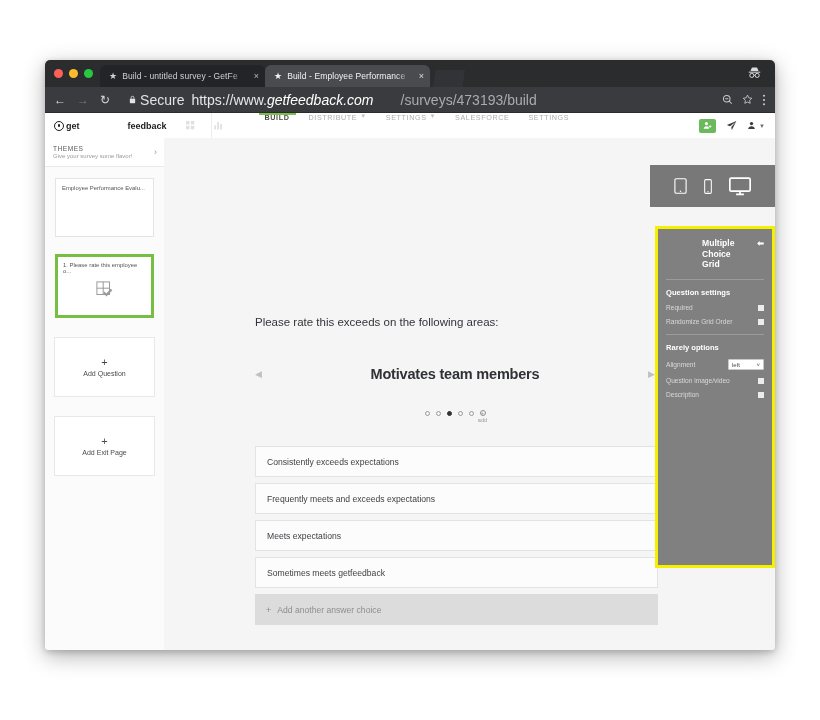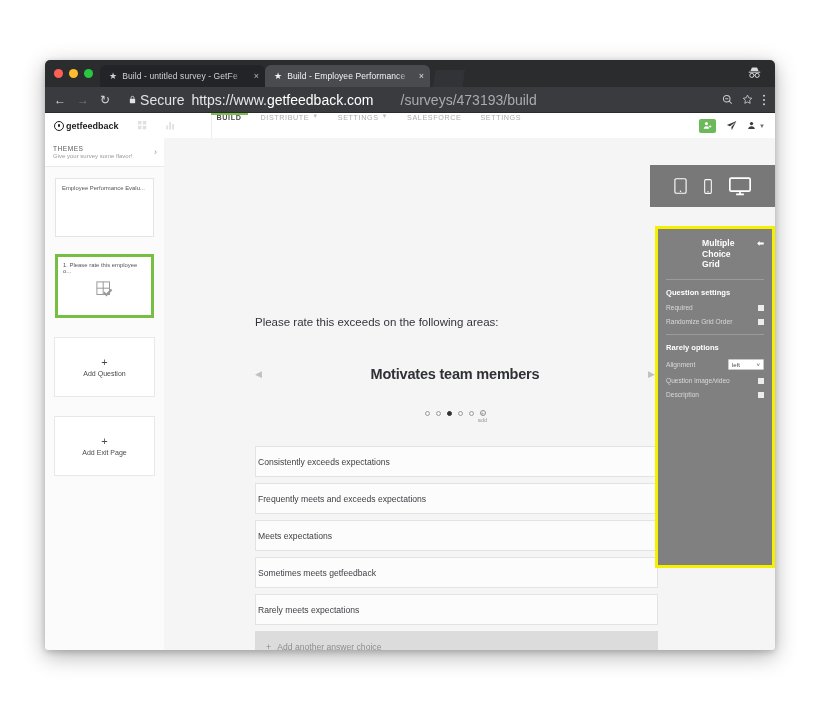--- a/index.html
+++ b/index.html
@@ -57,40 +57,40 @@
     border-bottom:1px solid #2a2b2d;
   }
   .nav-btn{color:#d8d9db;font-size:12px;margin-right:11px;line-height:1;}
   .nav-btn.dim{color:#76787b;}
   .omni{
     flex:1;display:flex;align-items:center;height:16px;border-radius:8px;
     padding:0 8px;font-size:14px;color:#e6e7e8;
   }
   .lockw{display:flex;align-items:center;color:#e2e3e4;margin-right:7px;}
   .lockw svg{margin-right:4px;}
-  .url-host{color:#ffffff;}
+  .url-host{color:#ffffff;font-style:italic;}
   .url-rest{color:#a9abad;padding-left:27px;}
   .tb-right{display:flex;align-items:center;gap:9px;margin-left:8px;color:#c9cacc;}
   .tb-right svg{display:block;}
 
   
   .app{position:relative;height:538px;background:#fca5a5;}
 
   .apphdr{
     height:25px;background:#ffffff;border-bottom:1px solid #e6e6e6;
     display:flex;align-items:center;position:relative;
   }
   .logo{display:flex;align-items:center;margin-left:9px;font-size:9px;color:#1c1c1c;}
   .logo .mark{
     width:8px;height:8px;border-radius:50%;border:1.4px solid #1c1c1c;
     margin-right:2px;display:flex;align-items:center;justify-content:center;
   }
   .logo .mark i{width:2.6px;height:2.6px;background:#1c1c1c;border-radius:50%;}
   .logo .get{font-weight:bold;}
-  .logo .fb{font-weight:bold;}
+  .logo .fb{font-weight:bold;padding-left:48px;}
   .hdr-ico{margin-left:19px;opacity:.30;}
   .hdr-sep{position:absolute;left:166px;top:0;bottom:0;width:1px;background:#ededed;}
   .mainnav{display:flex;align-items:center;margin-left:42px;gap:19px;height:100%;}
   .navitem{
     font-size:7.2px;letter-spacing:.6px;color:#adadad;display:flex;align-items:flex-start;
     height:100%;position:relative;
   }
   .navitem.active{color:#4a4a4a;font-weight:bold;}
   .navitem.active:after{
     content:"";position:absolute;left:-6px;right:-6px;top:0;height:2px;background:#7bbf4c;
@@ -156,21 +156,21 @@
   .adddot{position:relative;display:flex;flex-direction:column;align-items:center;}
   .adddot .c{
     width:6px;height:6px;border-radius:50%;border:1px solid #8f8f8f;box-sizing:border-box;
     display:flex;align-items:center;justify-content:center;color:#8f8f8f;font-size:5px;line-height:1;
   }
   .adddot .lb{position:absolute;top:7px;font-size:5.6px;color:#9a9a9a;}
 
   .choices{position:absolute;left:91px;top:308px;width:403px;}
   .choice{
     height:31px;background:#fcfcfc;border:1px solid #e3e3e3;margin-bottom:6px;
-    display:flex;align-items:center;padding-left:2px;box-sizing:border-box;
+    display:flex;align-items:center;padding-left:11px;box-sizing:border-box;
     font-size:8.6px;color:#3c3e42;
   }
   .addchoice{
     height:31px;background:#dcdcdc;display:flex;align-items:center;padding-left:11px;
     box-sizing:border-box;font-size:8.6px;color:#8e8e8e;
   }
   .addchoice .p{margin-right:6px;font-size:9px;}
 
   
   .devbar{
@@ -386,21 +386,20 @@
           <span class="c">+</span>
           <span class="lb">add</span>
         </span>
       </div>
 
       <div class="choices">
         <div class="choice">Consistently exceeds expectations</div>
         <div class="choice">Frequently meets and exceeds expectations</div>
         <div class="choice">Meets expectations</div>
         <div class="choice">Sometimes meets getfeedback</div>
-        <div class="choice">Rarely meets expectations</div>
         <div class="addchoice">
           <span class="p">+</span>
           <span>Add another answer choice</span>
         </div>
       </div>
 
       <div class="devbar">
         <svg width="13" height="16" viewBox="0 0 16 20">
           <rect x="1" y="1" width="14" height="18" rx="1.6" fill="none" stroke="#fff" stroke-width="1.4"></rect>
           <circle cx="8" cy="16.6" r="0.9" fill="#fff"></circle>

